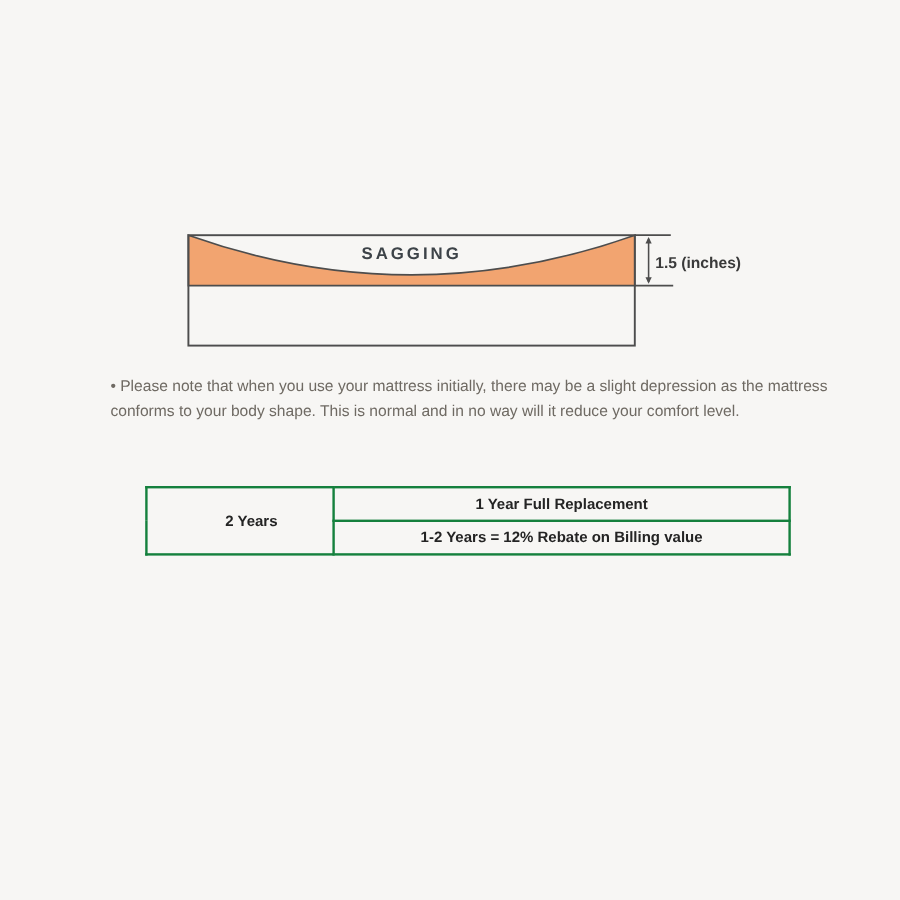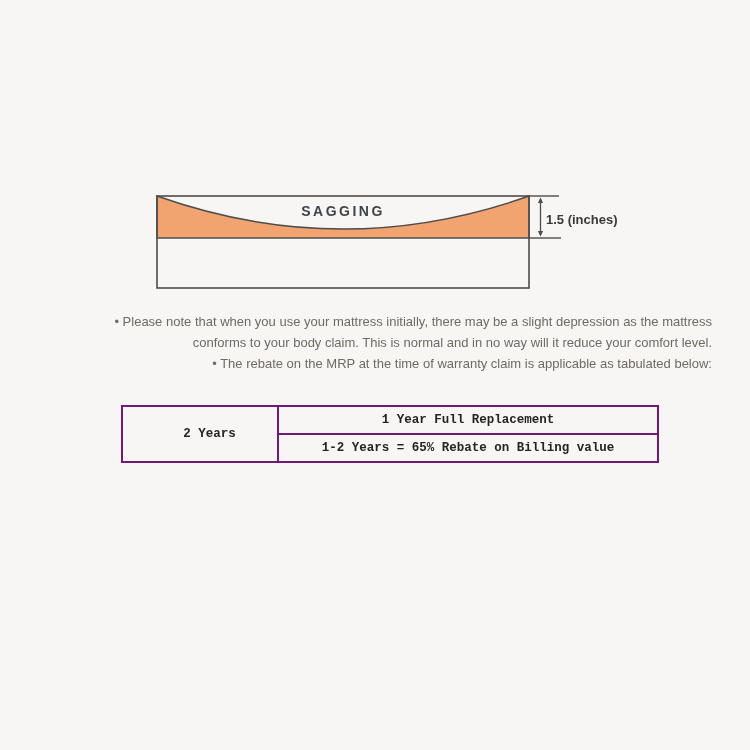--- a/index.html
+++ b/index.html
@@ -40,44 +40,42 @@
   }
 
   
   .notes {
     position: absolute;
     left: 92px;
     top: 311px;
     width: 620px;
     color: #6f6a63;
     font-size: 13px;
-    text-align: right;
   }
   .notes .line {
     line-height: 21px;
     white-space: nowrap;
   }
 
   
   .rebate-table {
     position: absolute;
     left: 121px;
     top: 405px;
     width: 538px;
     border-collapse: collapse;
     table-layout: fixed;
   }
   .rebate-table td {
-    border: 2px solid #701a75;
+    border: 2px solid #15803d;
     font-size: 12.5px;
     font-weight: 700;
     color: #242424;
     height: 28px;
     vertical-align: middle;
-    font-family: Liberation Mono, monospace;
   }
   .rebate-table .duration-cell {
     width: 156px;
     padding-left: 19px;
     text-align: center;
   }
   .rebate-table .term-cell {
     text-align: center;
   }
 
@@ -113,32 +111,31 @@
 
     <line x1="385.5" y1="9" x2="385.5" y2="45" stroke="#4d4d4d" stroke-width="1.3"></line>
     <path d="M 385.5 7.5 l -2.6 5.5 l 5.2 0 Z" fill="#4d4d4d"></path>
     <path d="M 385.5 46.5 l -2.6 -5.5 l 5.2 0 Z" fill="#4d4d4d"></path>
 
     <text x="391" y="33.5" text-anchor="start" class="svg-measure-label">1.5 (inches)</text>
   </svg>
 
   <div class="notes">
     <div class="line">• Please note that when you use your mattress initially, there may be a slight depression as the mattress</div>
-    <div class="line">conforms to your body claim. This is normal and in no way will it reduce your comfort level.</div>
-    <div class="line">• The rebate on the MRP at the time of warranty claim is applicable as tabulated below:</div>
+    <div class="line">conforms to your body shape. This is normal and in no way will it reduce your comfort level.</div>
   </div>
 
   <table class="rebate-table">
     <tbody>
         <tr>
       <td rowspan="2" class="duration-cell">2 Years</td>
       <td class="term-cell">1 Year Full Replacement</td>
     </tr>
     <tr>
-      <td class="term-cell">1-2 Years = 65% Rebate on Billing value</td>
+      <td class="term-cell">1-2 Years = 12% Rebate on Billing value</td>
     </tr>
   </tbody>
     </table>
 
   <div class="footer-note">
   </div>
 
 </div>
 
 </body></html>

